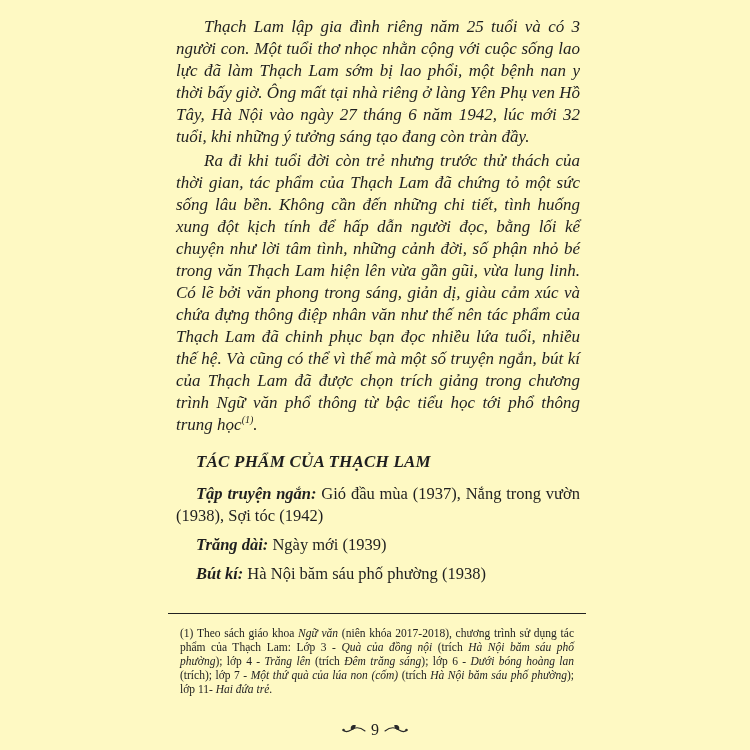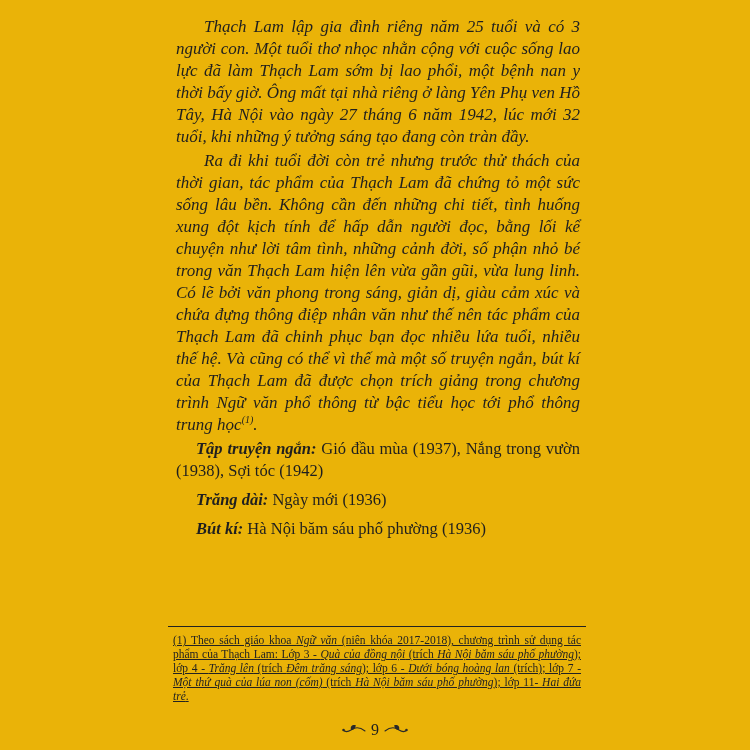--- a/index.html
+++ b/index.html
@@ -8,21 +8,21 @@
     width: 750px;
     height: 750px;
     background: #ffffff;
   }
   .page {
     position: relative;
     width: 750px;
     height: 750px;
     box-sizing: border-box;
     padding: 16px 170px 0 176px;
-    background: #eab308;
+    background: #fef9c3;
     color: #1f1f1f;
     font-family: "Liberation Serif", "DejaVu Serif", serif;
     overflow: hidden;
   }
   .para {
     font-style: italic;
     font-size: 17px;
     line-height: 22px;
     text-align: justify;
     text-indent: 28px;
@@ -62,23 +62,22 @@
   }
   .footnote-rule {
     border: 0;
     border-top: 1.5px solid #222222;
     margin: 0 0 6px 0;
   }
   .footnote {
     font-size: 11.5px;
     line-height: 14px;
     text-align: justify;
-    margin: 5px;
+    margin: 12px;
     color: #222222;
-    text-decoration: underline;
   }
   .page-footer {
     position: absolute;
     left: 0;
     right: 0;
     bottom: 11px;
     display: flex;
     align-items: center;
     justify-content: center;
     gap: 5px;
@@ -93,25 +92,26 @@
 </head>
 <body>
 
 <div class="page">
 
   <div id="paragraphs">
       <p class="para"><span>Thạch Lam lập gia đình riêng năm 25 tuổi và có 3 người con. Một tuổi thơ nhọc nhằn cộng với cuộc sống lao lực đã làm Thạch Lam sớm bị lao phổi, một bệnh nan y thời bấy giờ. Ông mất tại nhà riêng ở làng Yên Phụ ven Hồ Tây, Hà Nội vào ngày 27 tháng 6 năm 1942, lúc mới 32 tuổi, khi những ý tưởng sáng tạo đang còn tràn đầy.</span></p>
       <p class="para"><span>Ra đi khi tuổi đời còn trẻ nhưng trước thử thách của thời gian, tác phẩm của Thạch Lam đã chứng tỏ một sức sống lâu bền. Không cần đến những chi tiết, tình huống xung đột kịch tính để hấp dẫn người đọc, bằng lối kể chuyện như lời tâm tình, những cảnh đời, số phận nhỏ bé trong văn Thạch Lam hiện lên vừa gần gũi, vừa lung linh. Có lẽ bởi văn phong trong sáng, giản dị, giàu cảm xúc và chứa đựng thông điệp nhân văn như thế nên tác phẩm của Thạch Lam đã chinh phục bạn đọc nhiều lứa tuổi, nhiều thế hệ. Và cũng có thể vì thế mà một số truyện ngắn, bút kí của Thạch Lam đã được chọn trích giảng trong chương trình Ngữ văn phổ thông từ bậc tiểu học tới phổ thông trung học</span><sup>(1)</sup><span>.</span></p>
     </div>
 
+  <h2 class="works-heading">TÁC PHẨM CỦA THẠCH LAM</h2>
 
   <div id="works">
       <p class="work"><span class="work-label">Tập truyện ngắn:</span><span class="work-text"> Gió đầu mùa (1937), Nắng trong vườn (1938), Sợi tóc (1942)</span></p>
-      <p class="work"><span class="work-label">Trăng dài:</span><span class="work-text"> Ngày mới (1936)</span></p>
-      <p class="work"><span class="work-label">Bút kí:</span><span class="work-text"> Hà Nội băm sáu phố phường (1936)</span></p>
+      <p class="work"><span class="work-label">Trăng dài:</span><span class="work-text"> Ngày mới (1939)</span></p>
+      <p class="work"><span class="work-label">Bút kí:</span><span class="work-text"> Hà Nội băm sáu phố phường (1938)</span></p>
     </div>
 
   <div class="footnote-block">
     <hr class="footnote-rule">
     <p class="footnote" id="footnote"><span>(1) Theo sách giáo khoa </span><i>Ngữ văn</i><span> (niên khóa 2017-2018), chương trình sử dụng tác phẩm của Thạch Lam: Lớp 3 - </span><i>Quà của đồng nội</i><span> (trích </span><i>Hà Nội băm sáu phố phường</i><span>); lớp 4 - </span><i>Trăng lên</i><span> (trích </span><i>Đêm trăng sáng</i><span>); lớp 6 - </span><i>Dưới bóng hoàng lan</i><span> (trích); lớp 7 - </span><i>Một thứ quà của lúa non (cốm)</i><span> (trích </span><i>Hà Nội băm sáu phố phường</i><span>); lớp 11- </span><i>Hai đứa trẻ</i><span>.</span></p>
   </div>
 
   <div class="page-footer">
     <svg class="orn" width="24" height="13" viewBox="0 0 24 13">
       <path d="M23 7 C18 3 13 3 9 6 C6 8 3 8 1 6" fill="none" stroke="#2a2a2a" stroke-width="1.1" stroke-linecap="round"></path>

